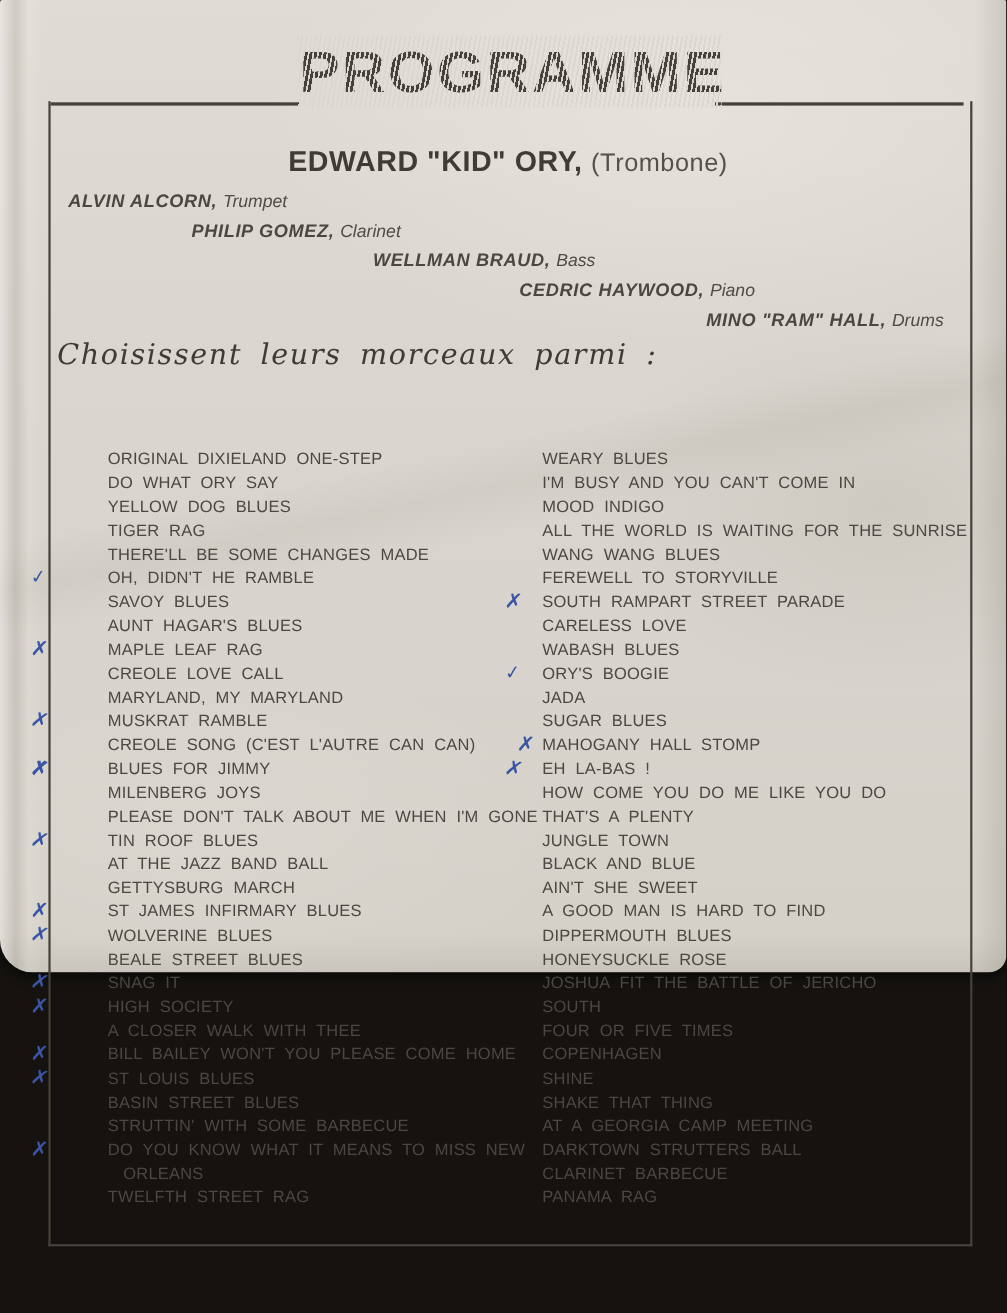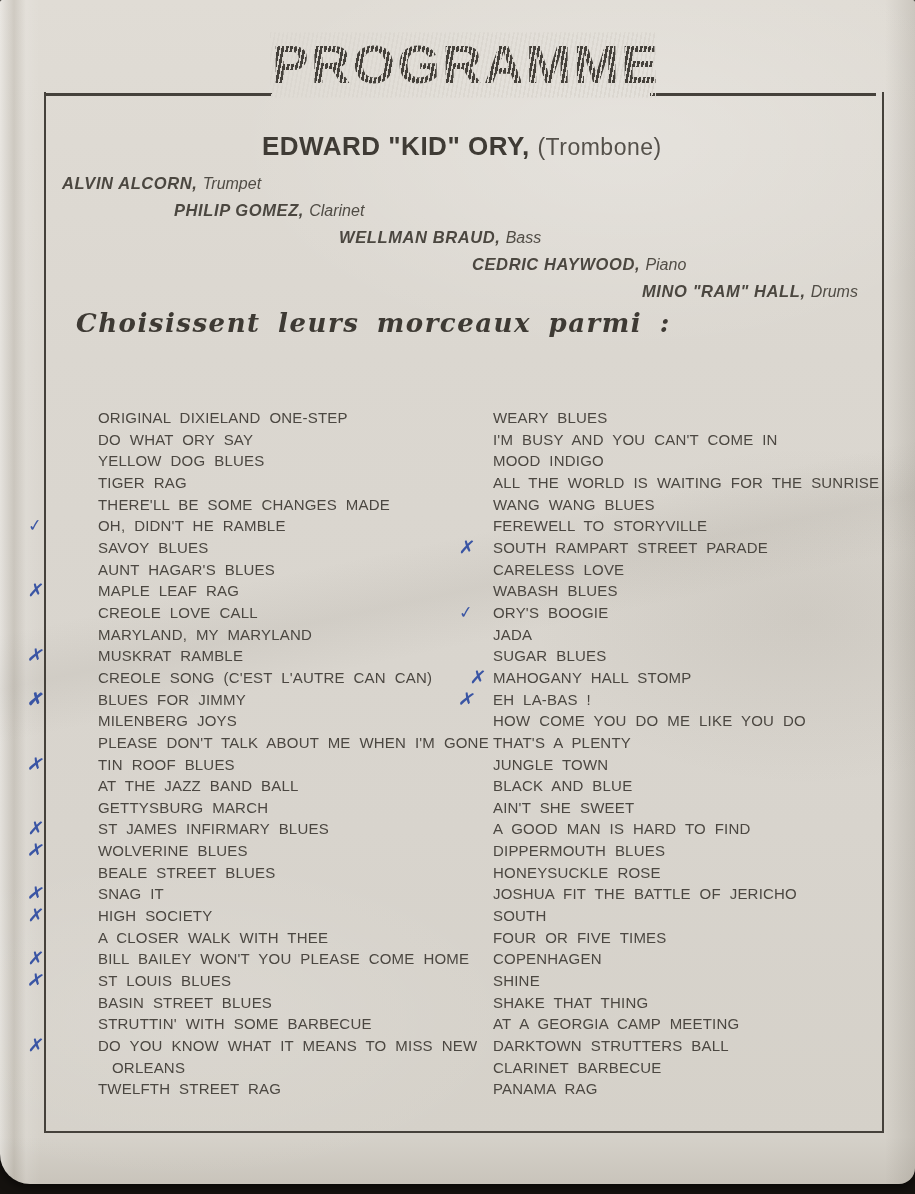--- a/index.html
+++ b/index.html
@@ -6,21 +6,21 @@
   body{
     width:915px;height:1194px;
     background:#15120f;
     overflow:hidden;
     font-family:"Liberation Sans", sans-serif;
     position:relative;
   }
   .backdrop{position:absolute;inset:0;background:#15120f;}
   
   .paper{
-    position:absolute;left:0;top:0;width:915px;height:1184px;
+    position:absolute;left:0;top:0;width:915px;height:884px;
     background:
       linear-gradient(90deg, rgba(255,255,255,0.30) 0px, rgba(130,122,108,0.18) 14px, rgba(255,255,255,0.10) 26px, rgba(0,0,0,0) 40px),
       linear-gradient(270deg, rgba(95,88,76,0.16) 0px, rgba(0,0,0,0) 30px),
       radial-gradient(ellipse 560px 300px at 68% 12%, rgba(255,255,255,0.22), rgba(0,0,0,0) 70%),
       radial-gradient(ellipse 420px 260px at 88% 52%, rgba(110,102,88,0.10), rgba(0,0,0,0) 65%),
       radial-gradient(ellipse 500px 240px at 20% 86%, rgba(255,255,255,0.10), rgba(0,0,0,0) 70%),
       linear-gradient(168deg, rgba(0,0,0,0) 46%, rgba(100,94,82,0.07) 50%, rgba(0,0,0,0) 54%),
       linear-gradient(180deg, #e0dcd5 0%, #dbd7d0 30%, #d8d4cd 70%, #d5d1c9 96%, #c9c4bb 100%);
     border-radius:2px 2px 16px 30px;
     box-shadow:0 4px 10px rgba(0,0,0,0.5);
@@ -50,23 +50,23 @@
   
   .headliner{position:absolute;left:262px;top:131px;white-space:nowrap;}
   .h-name{font-size:26px;font-weight:bold;letter-spacing:0.5px;color:#3f3b35;}
   .h-inst{font-size:23px;font-weight:normal;letter-spacing:0.5px;color:#54504a;}
   
   .musician{position:absolute;white-space:nowrap;font-style:italic;color:#4b4740;}
   .m-name{font-size:16.5px;letter-spacing:0.6px;font-weight:bold;font-style:italic;color:#4b4740;}
   .m-inst{font-size:16px;color:#504c45;}
   
   .script-heading{
-    position:absolute;left:76px;top:308px;
+    position:absolute;left:52px;top:308px;
     font-family:"DejaVu Serif", serif;
-    font-style:italic;font-weight:bold;
+    font-style:italic;font-weight:normal;
     font-size:26px;letter-spacing:1.5px;word-spacing:7px;
     color:#3e3a34;
   }
   
   .song-col{position:absolute;top:374px;color:#4b4741;margin-top:33px;}
   .col-left{left:98px;width:392px;}
   .col-right{left:493px;width:392px;}
   .song-item{
     position:relative;display:block;
     font-size:15px;line-height:21.65px;

